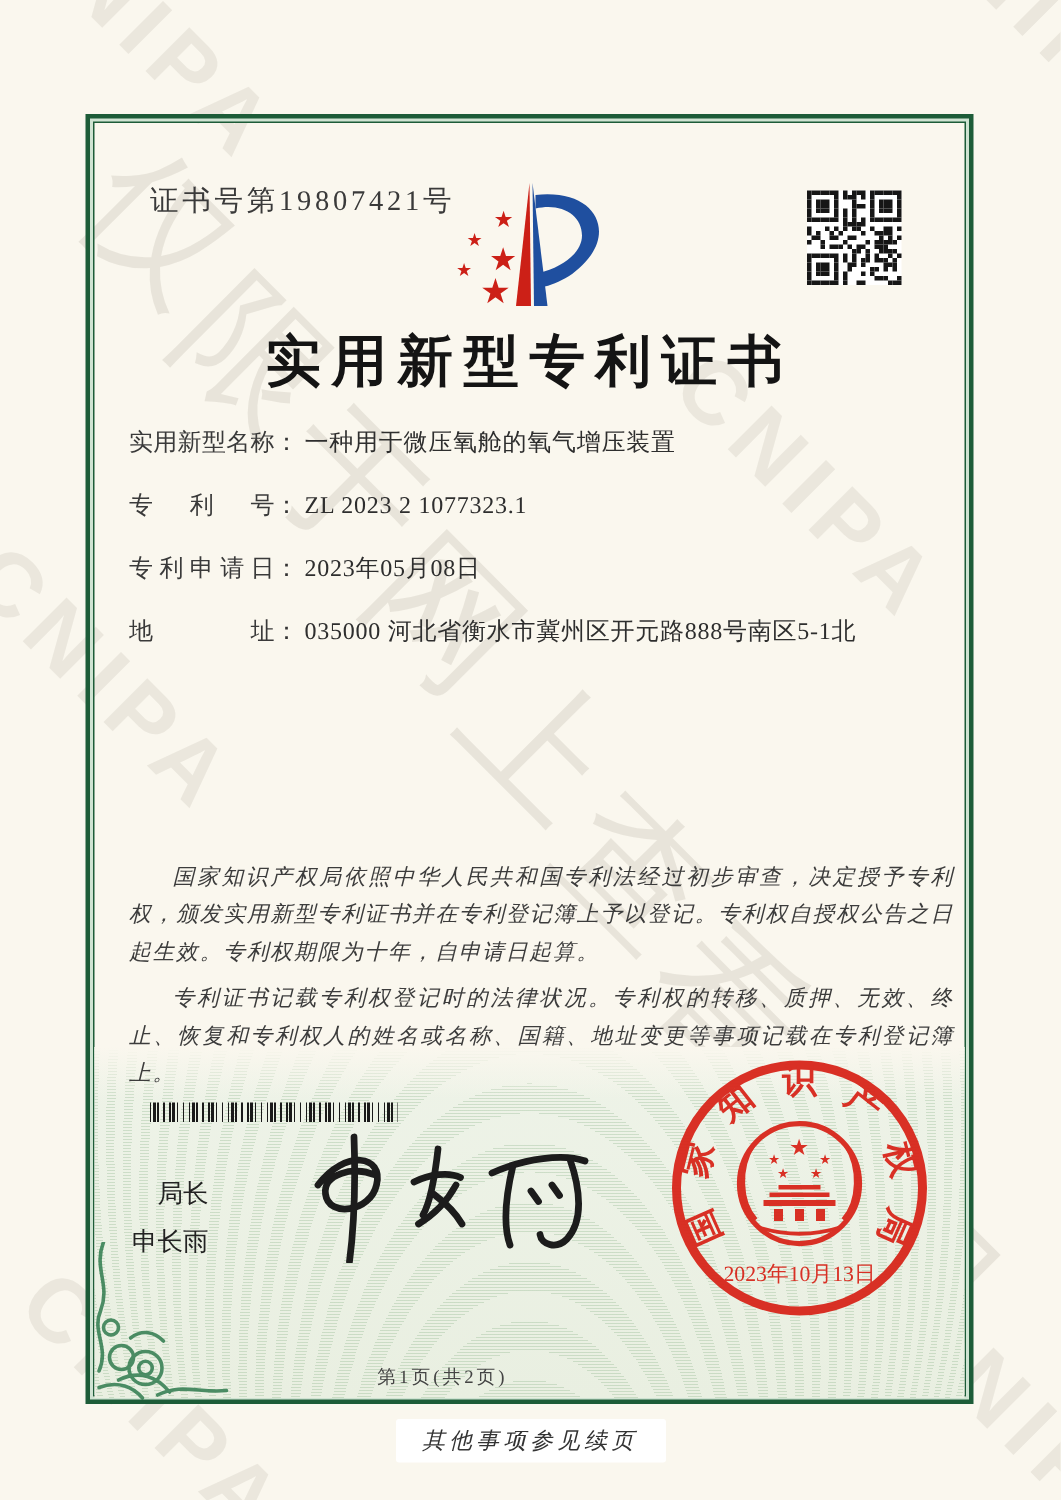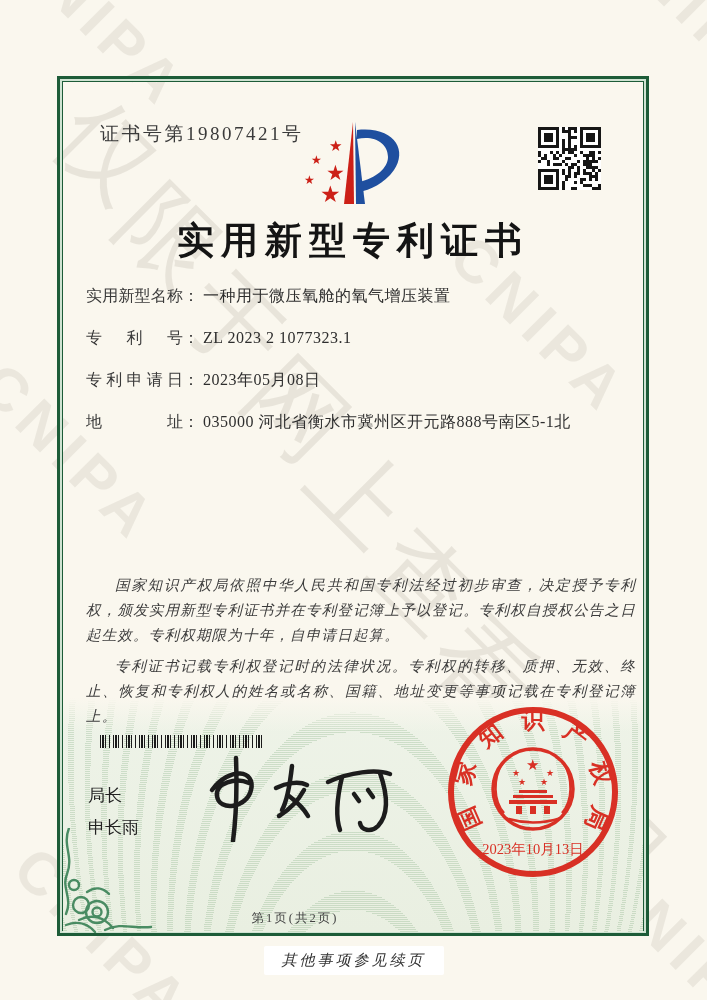--- a/index.html
+++ b/index.html
@@ -75,21 +75,21 @@
     position:absolute;left:100px;top:735px;width:165px;height:13px;z-index:4;
     background:
       repeating-linear-gradient(90deg,
         #1a1a1a 0 1px,transparent 1px 2px,
         #1a1a1a 2px 4px,transparent 4px 5px,
         #1a1a1a 5px 6px,transparent 6px 9px,
         #1a1a1a 9px 10px,transparent 10px 13px);
   }
   .signer{position:absolute;left:88px;top:784px;z-index:4;
     font-family:"Liberation Sans","DejaVu Sans",sans-serif;font-size:17px;color:#222;}
-  .signer div{margin-bottom:9px;}
+  .signer div{margin-bottom:9px;text-align:right;}
   .signature{position:absolute;left:192px;top:746px;width:212px;height:96px;z-index:5;}
   .seal{position:absolute;left:443px;top:702px;width:180px;height:180px;z-index:6;opacity:.95;}
   .page-no{
     position:absolute;left:57px;top:910px;width:476px;z-index:4;text-align:center;
     font-size:12.5px;letter-spacing:2px;color:#444;
   }
   .corner-orn{position:absolute;left:59px;top:828px;width:118px;height:106px;z-index:3;}
   .note-box{
     position:absolute;left:50%;top:946px;transform:translateX(-50%);z-index:4;
     background:#ffffff;padding:5px 18px;border-radius:2px;

